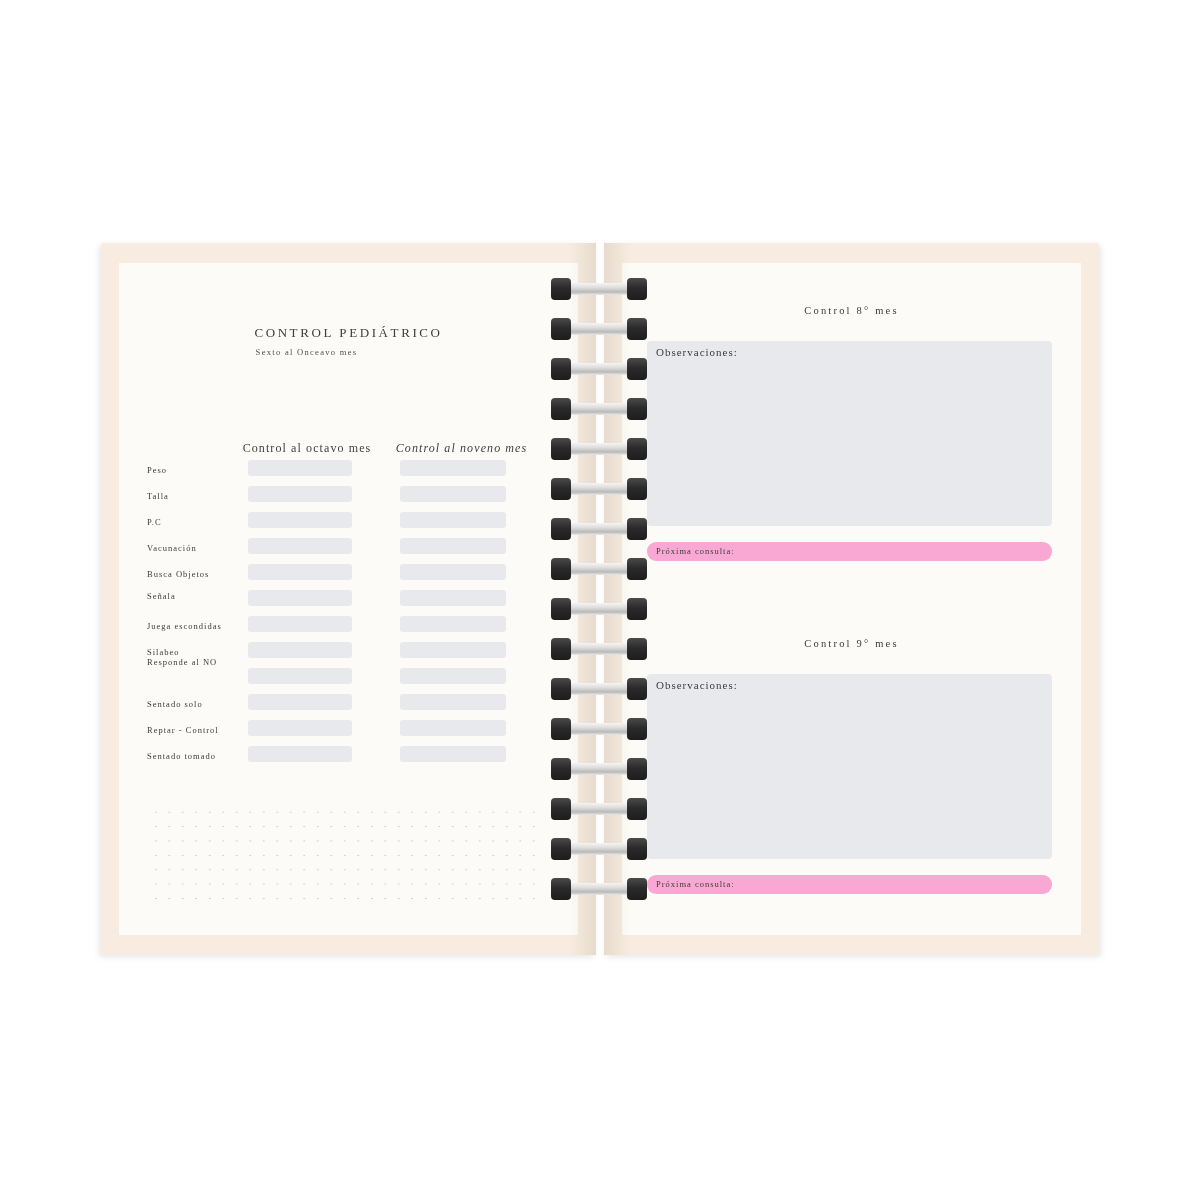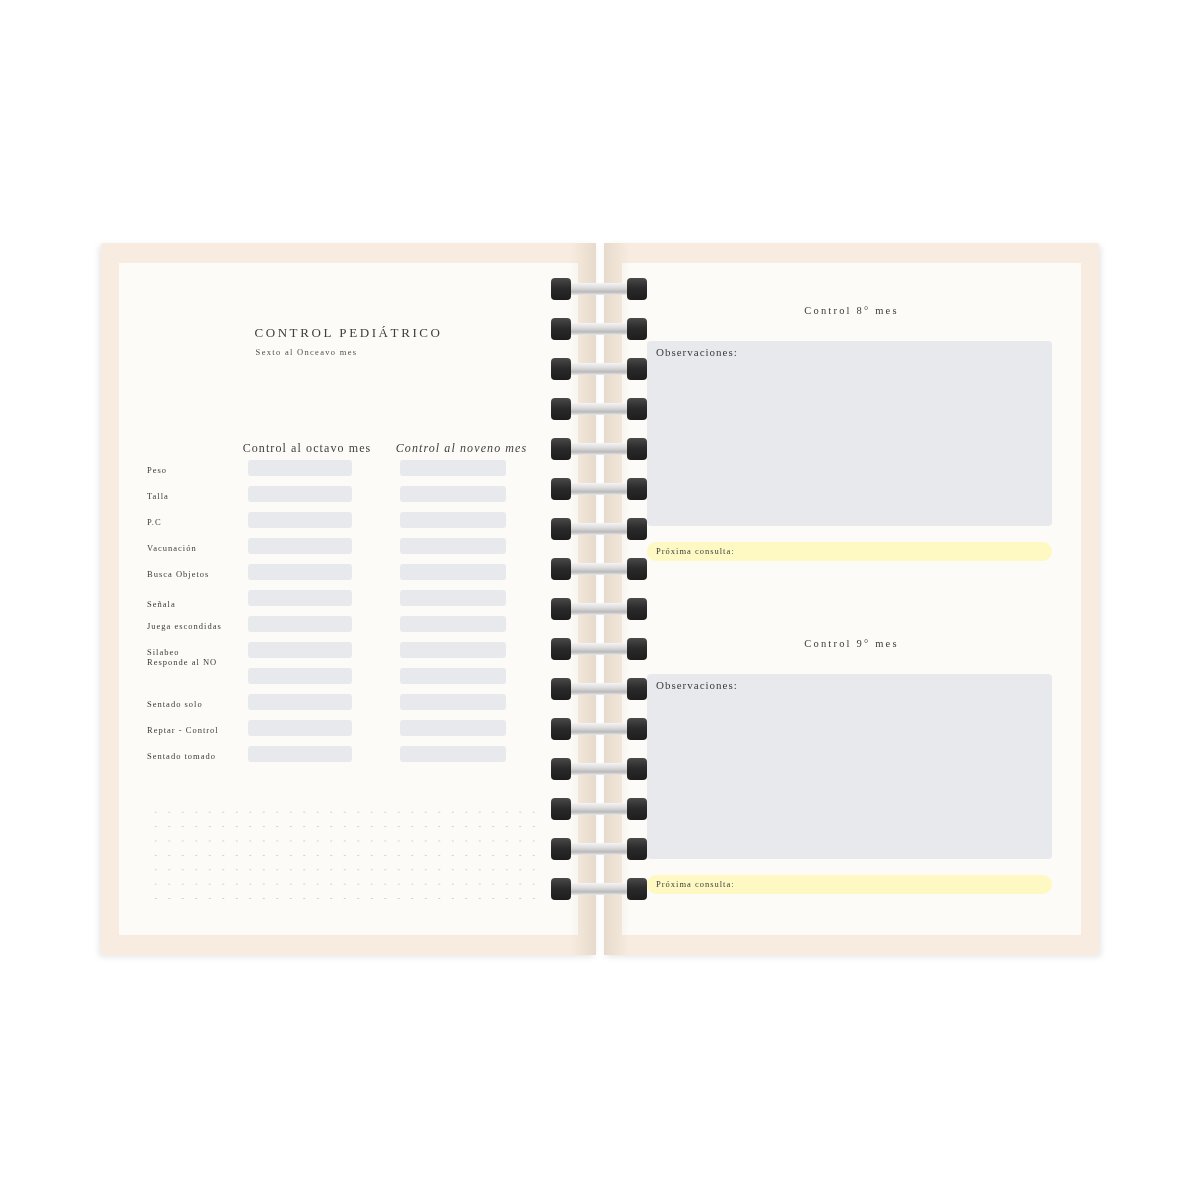--- a/index.html
+++ b/index.html
@@ -222,21 +222,21 @@
     top: 5px;
     font-size: 11px;
     letter-spacing: 1.0px;
     color: #3c3c3c;
   }
   .next-box {
     position: absolute;
     left: 25px;
     width: 405px;
     height: 19px;
-    background: #fef9c3;
+    background: #f9a8d4;
     border-radius: 9px;
   }
   .next-box span {
     position: absolute;
     left: 9px;
     top: 4px;
     font-size: 8.5px;
     letter-spacing: 1.0px;
     color: #3c3c3c;
   }
@@ -271,21 +271,21 @@
         <div class="row-box c2" style="top:249px"></div>
 
         <div class="row-label" style="top:280px">Vacunación</div>
         <div class="row-box c1" style="top:275px"></div>
         <div class="row-box c2" style="top:275px"></div>
 
         <div class="row-label" style="top:306px">Busca Objetos</div>
         <div class="row-box c1" style="top:301px"></div>
         <div class="row-box c2" style="top:301px"></div>
 
-        <div class="row-label" style="top:336px">Señala</div>
+        <div class="row-label" style="top:328px">Señala</div>
         <div class="row-box c1" style="top:327px"></div>
         <div class="row-box c2" style="top:327px"></div>
 
         <div class="row-label" style="top:358px">Juega escondidas</div>
         <div class="row-box c1" style="top:353px"></div>
         <div class="row-box c2" style="top:353px"></div>
 
         <div class="row-label" style="top:384px">Silabeo</div>
         <div class="row-box c1" style="top:379px"></div>
         <div class="row-box c2" style="top:379px"></div>

